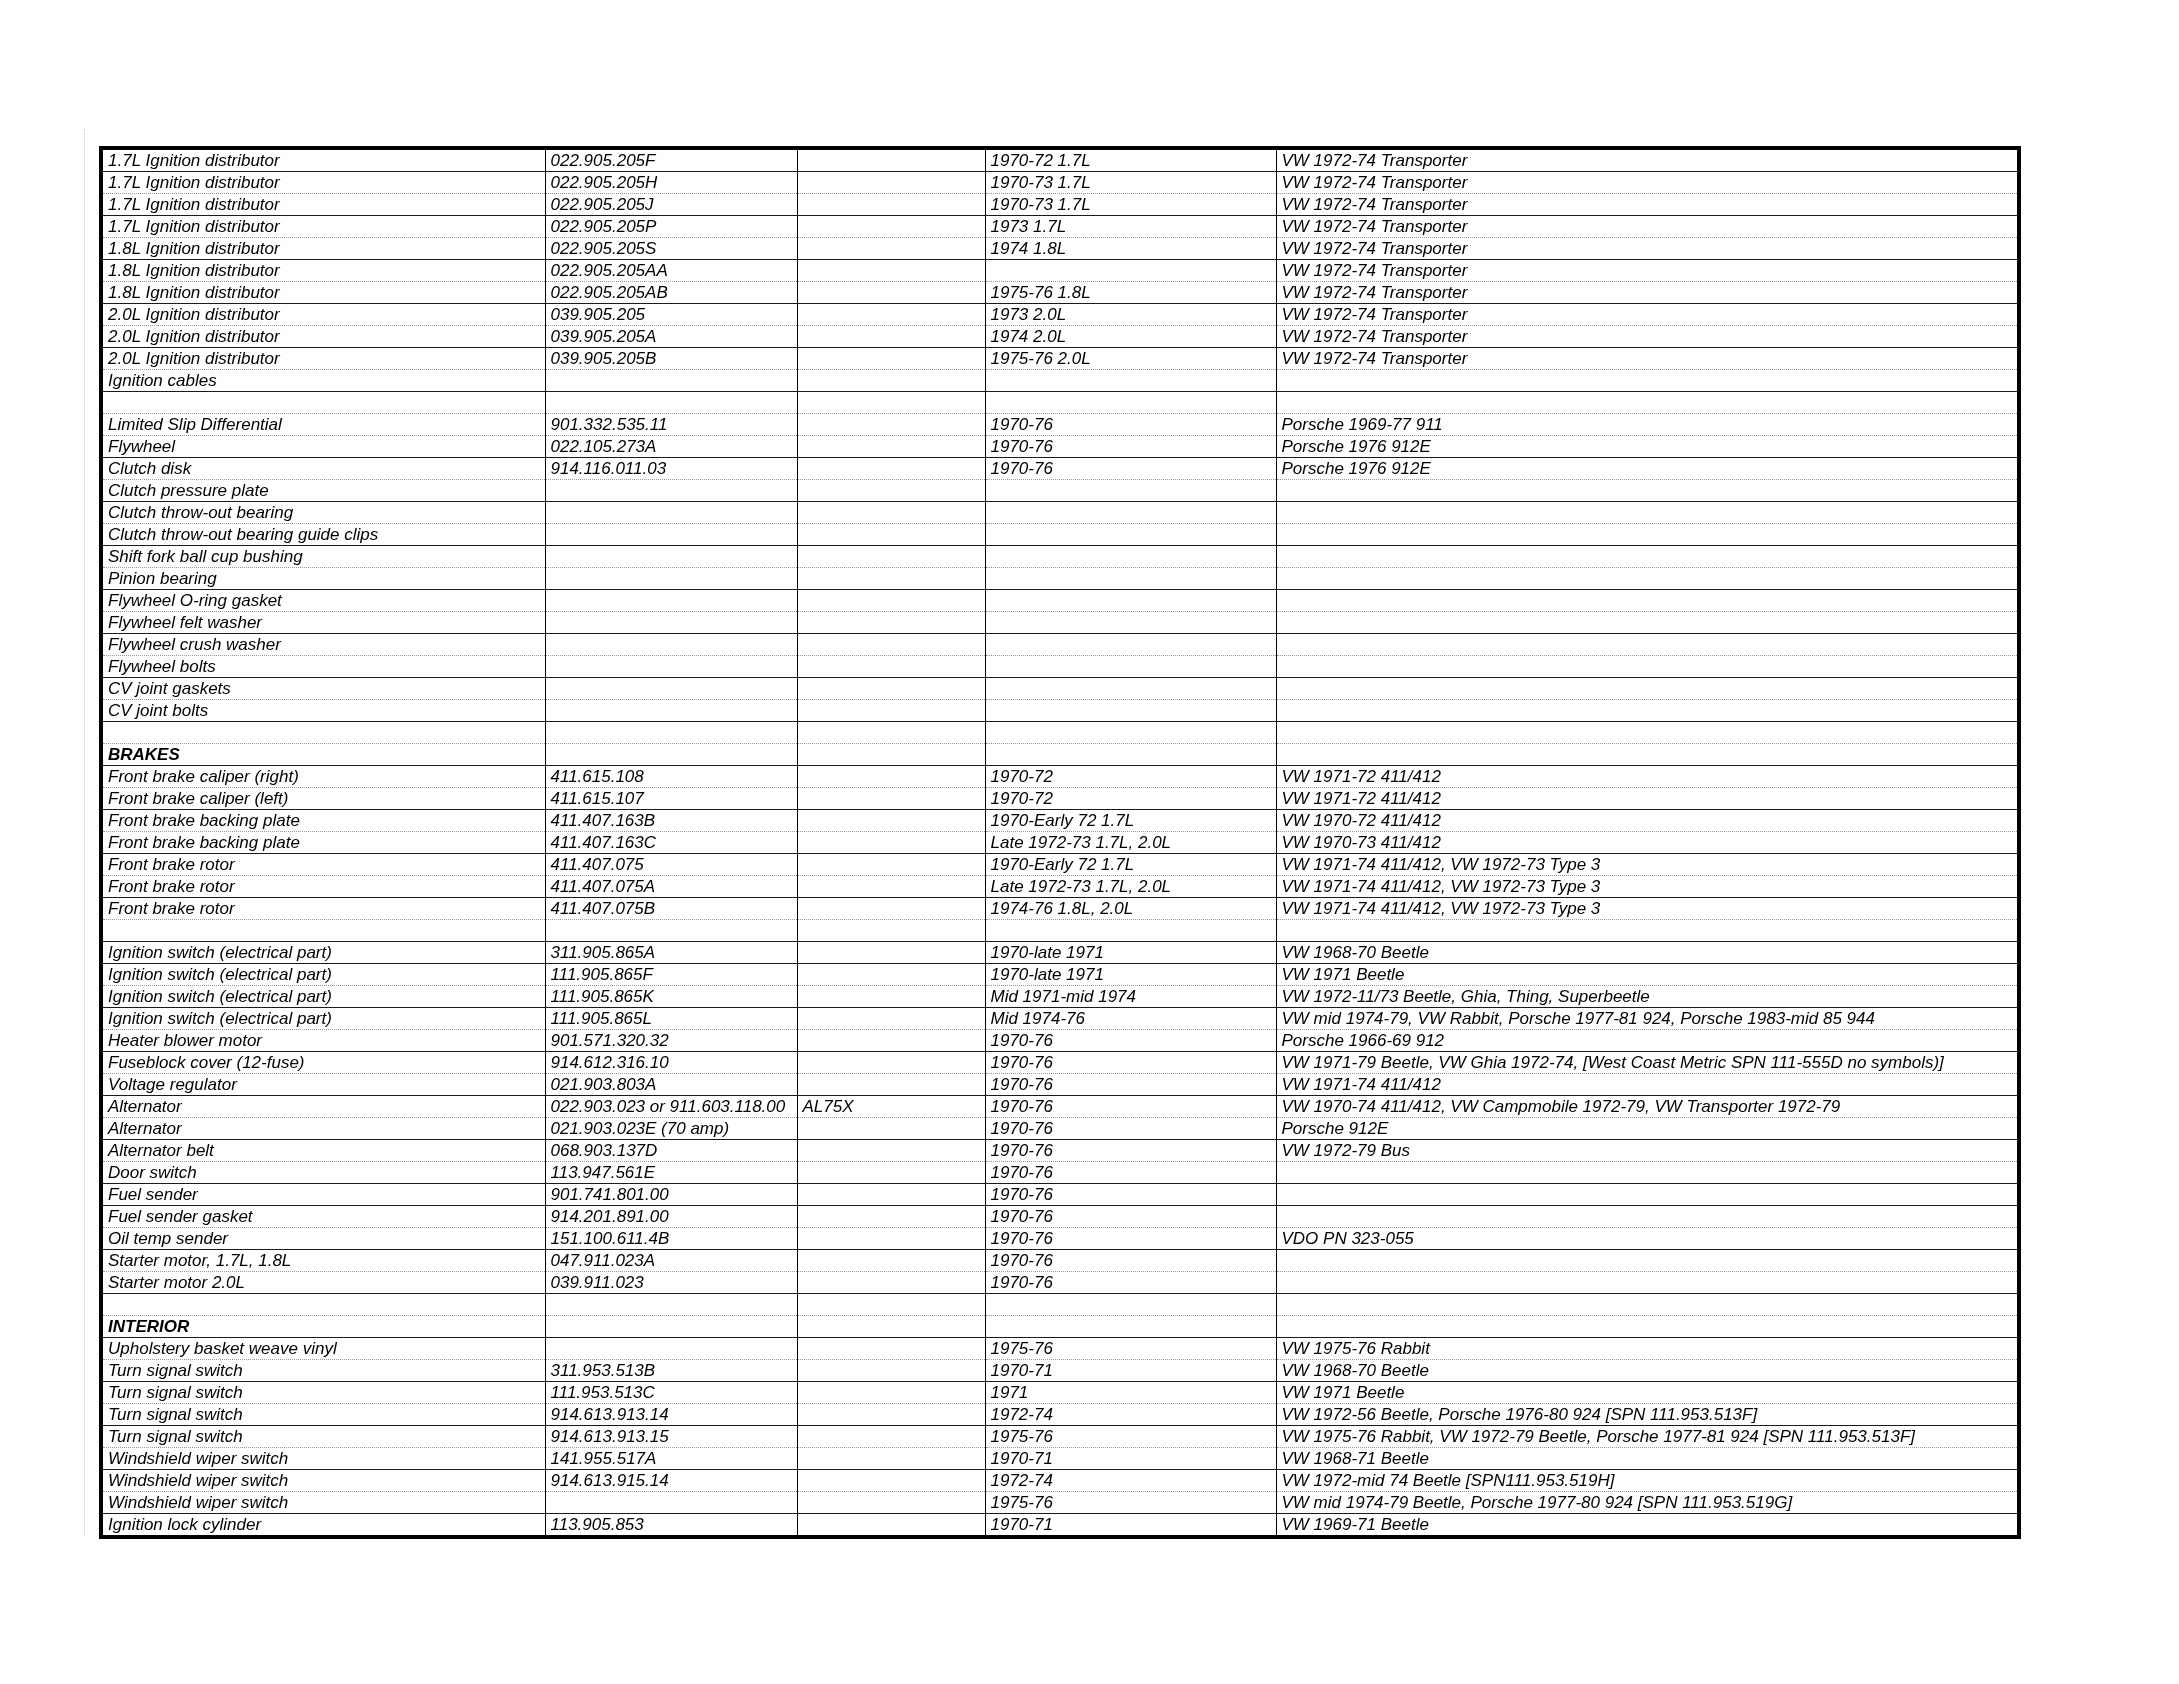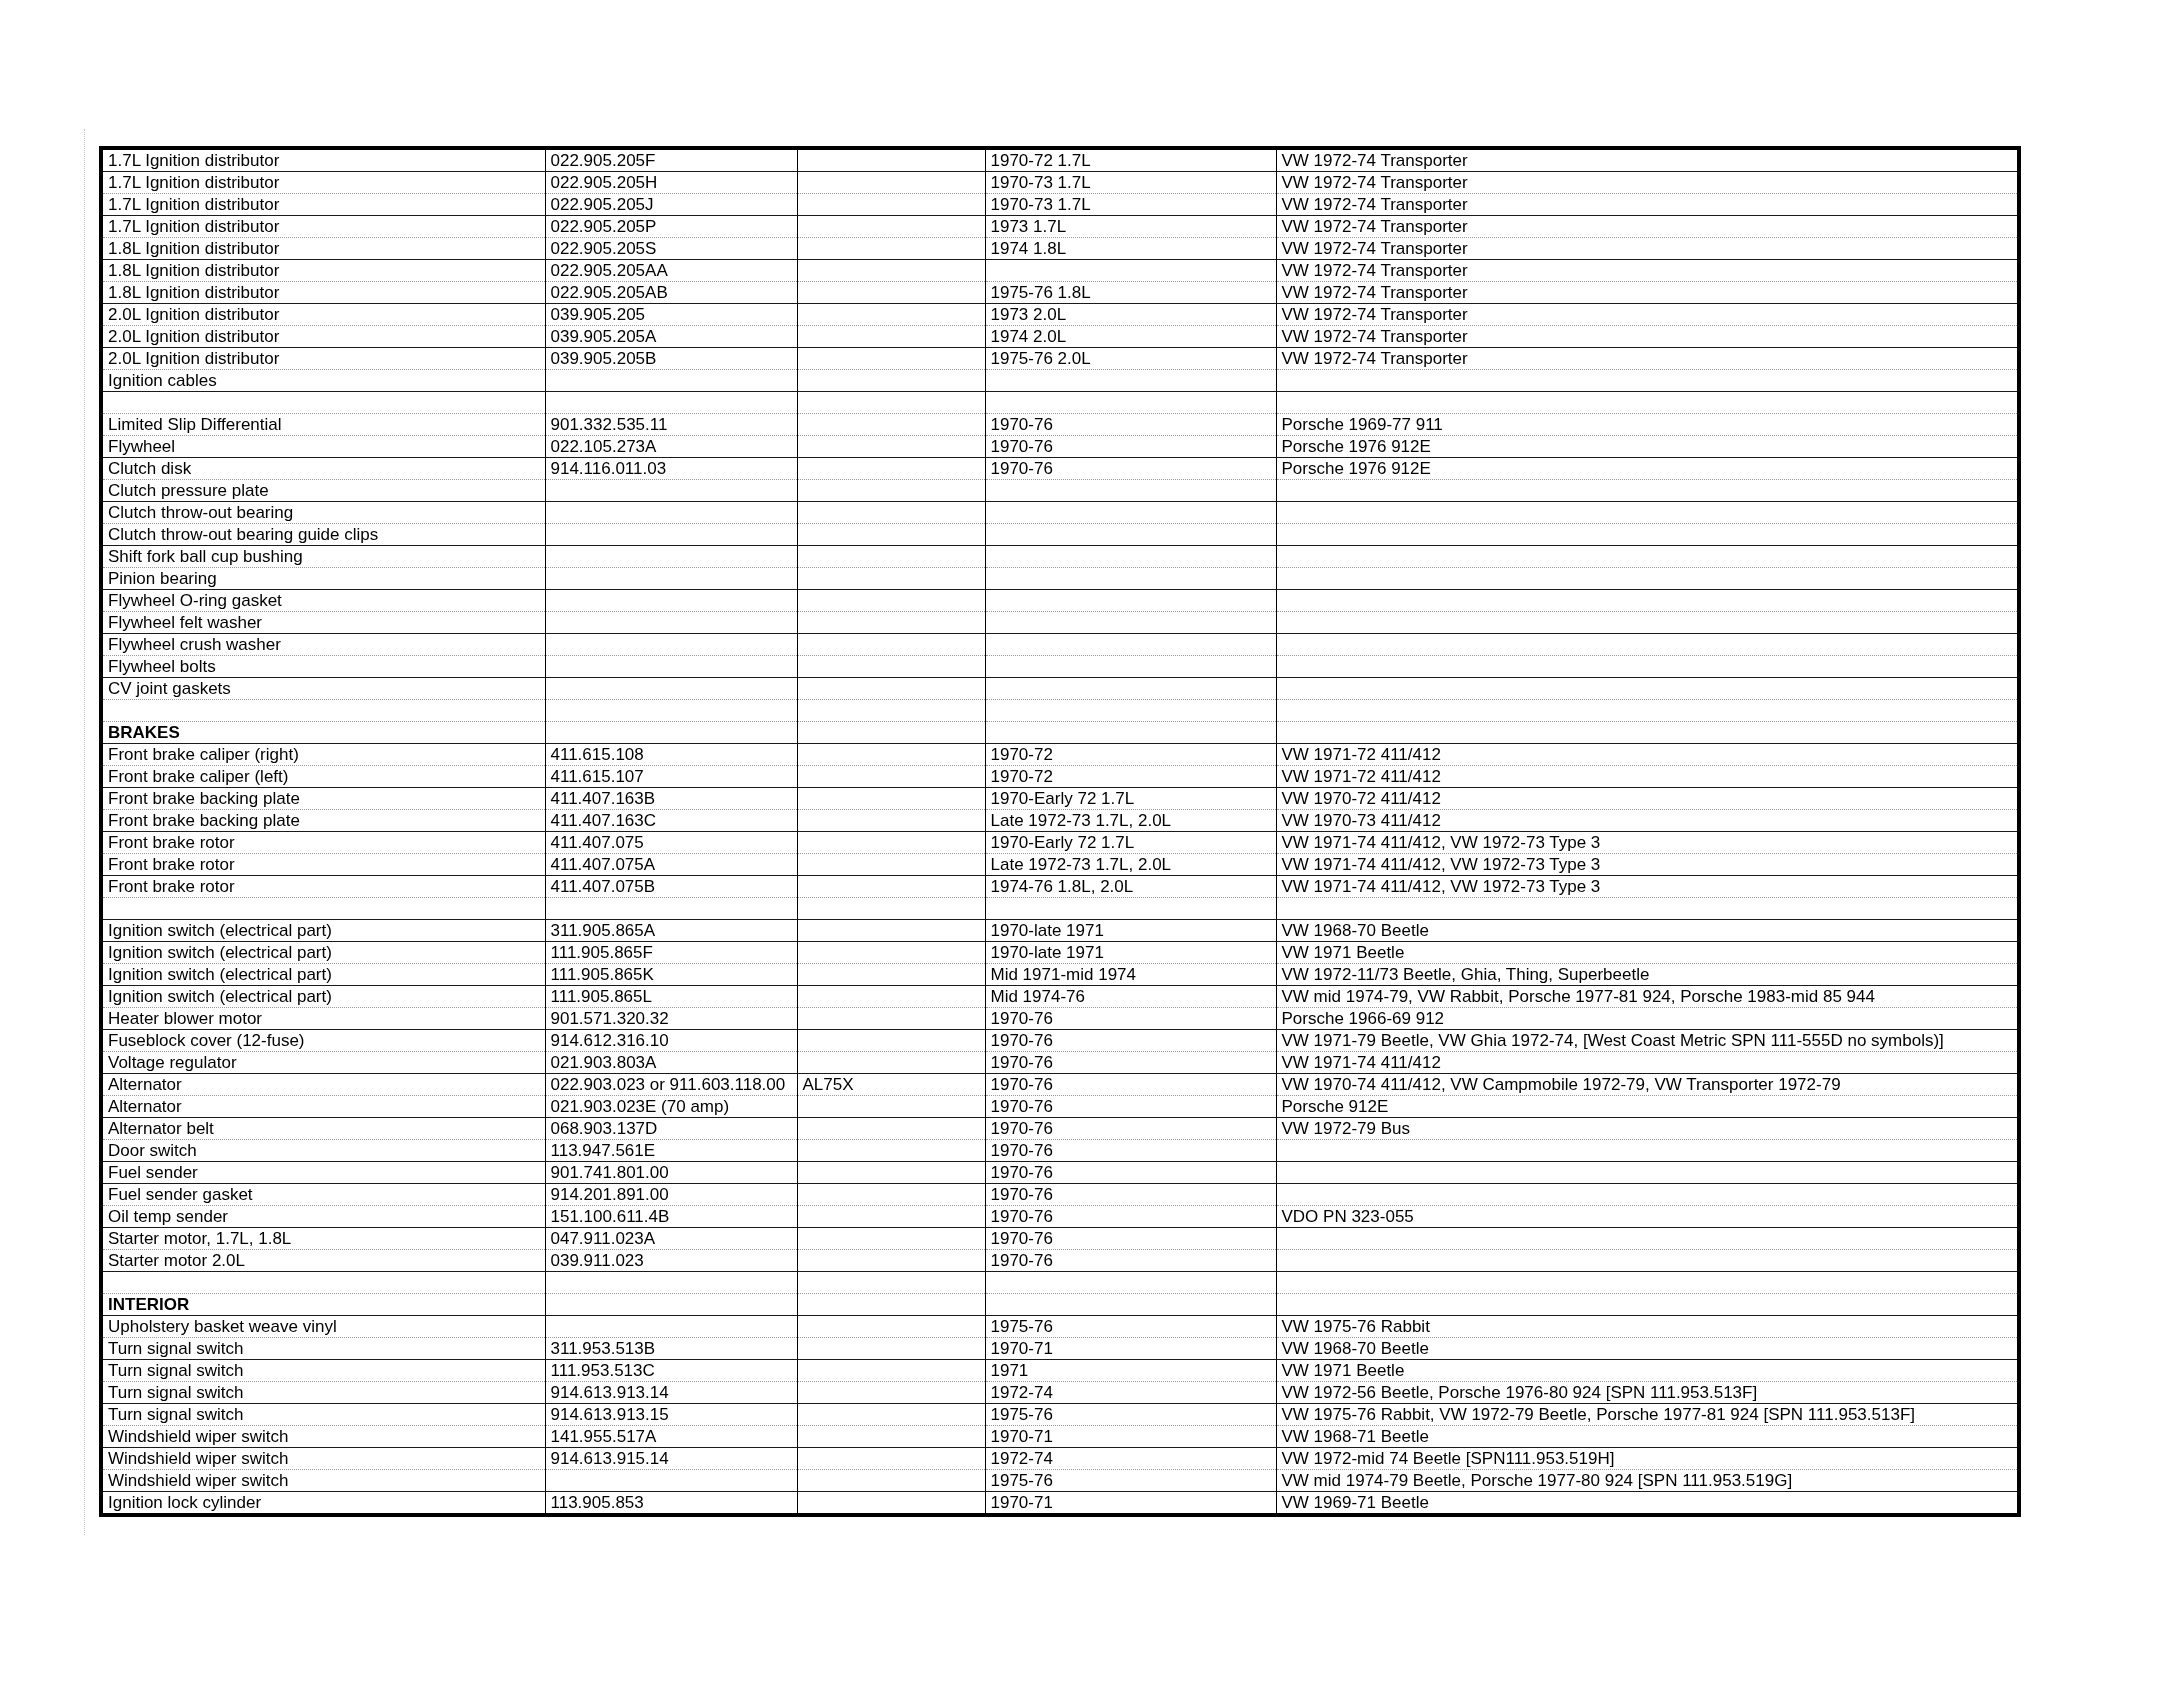--- a/index.html
+++ b/index.html
@@ -11,20 +11,21 @@
   body {
     position: relative;
     width: 2179px;
     height: 1684px;
     overflow: hidden;
   }
   .page {
     position: absolute;
     inset: 0;
     background: #ffffff;
+    font-style: italic;
   }
   
   .margin-gridline {
     position: absolute;
     left: 84px;
     top: 129px;
     height: 1406px;
     width: 0px;
     border-left: 1px dotted #c9c9c9;
   }
@@ -238,20 +239,27 @@
           <td></td>
           <td></td>
         </tr>
         <tr class="rule-dotted">
           <td class="indent">CV joint gaskets</td>
           <td></td>
           <td></td>
           <td></td>
           <td></td>
         </tr>
+        <tr class="rule-solid">
+          <td class="indent">CV joint bolts</td>
+          <td></td>
+          <td></td>
+          <td></td>
+          <td></td>
+        </tr>
         <tr class="rule-dotted">
           <td></td>
           <td></td>
           <td></td>
           <td></td>
           <td></td>
         </tr>
         <tr class="rule-solid section-row">
           <td>BRAKES</td>
           <td></td>

